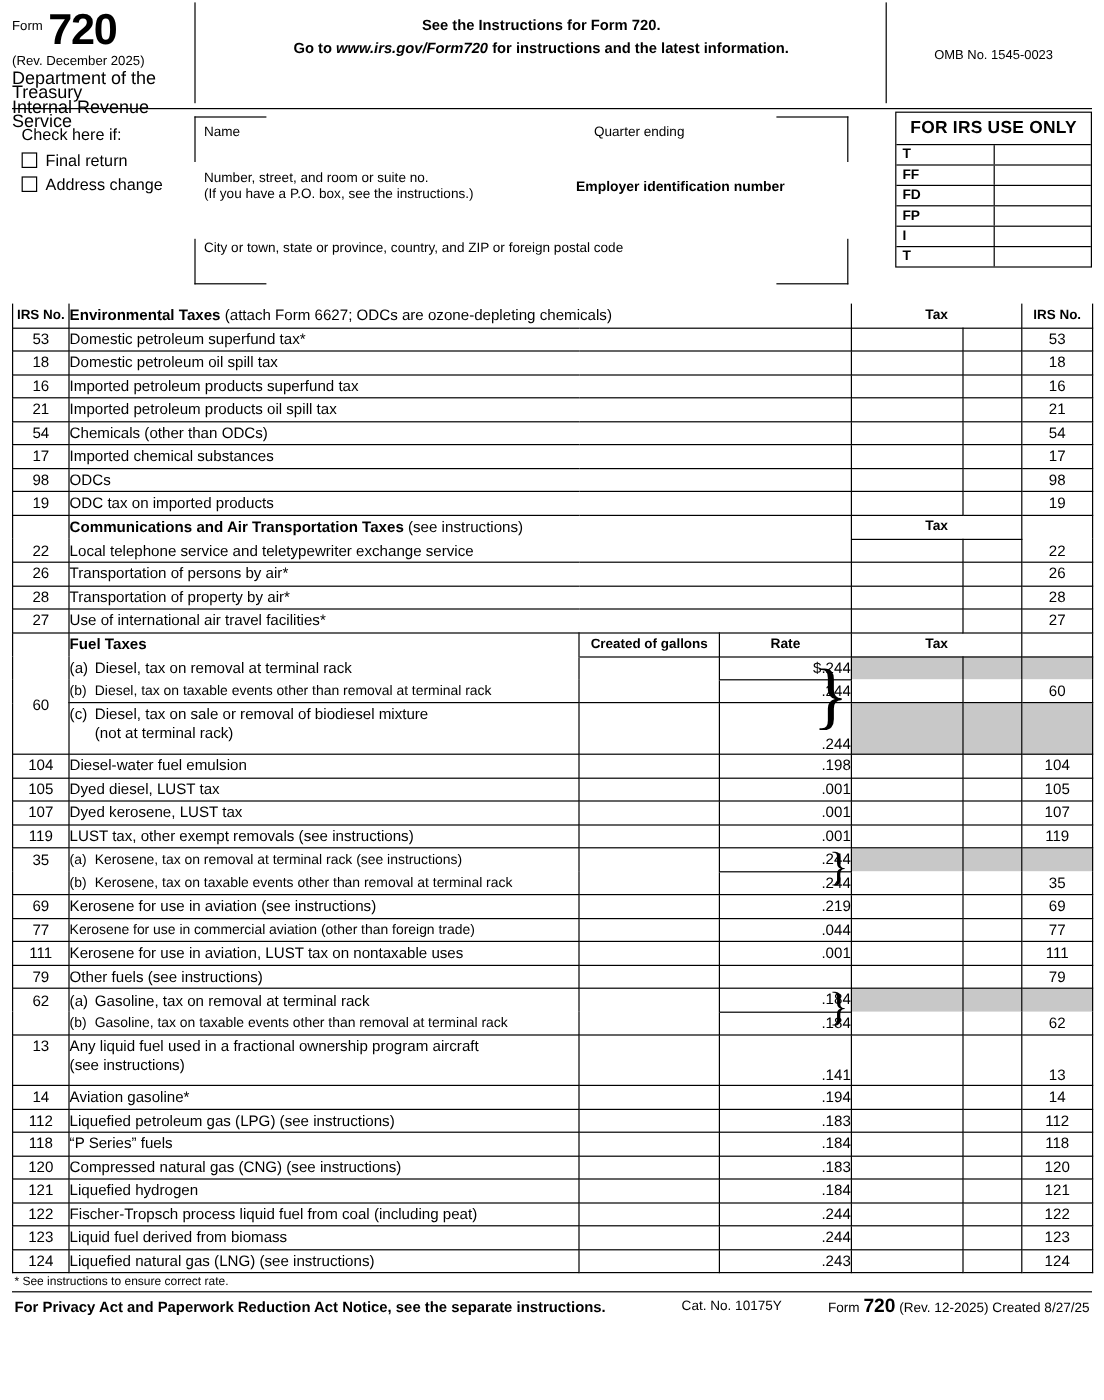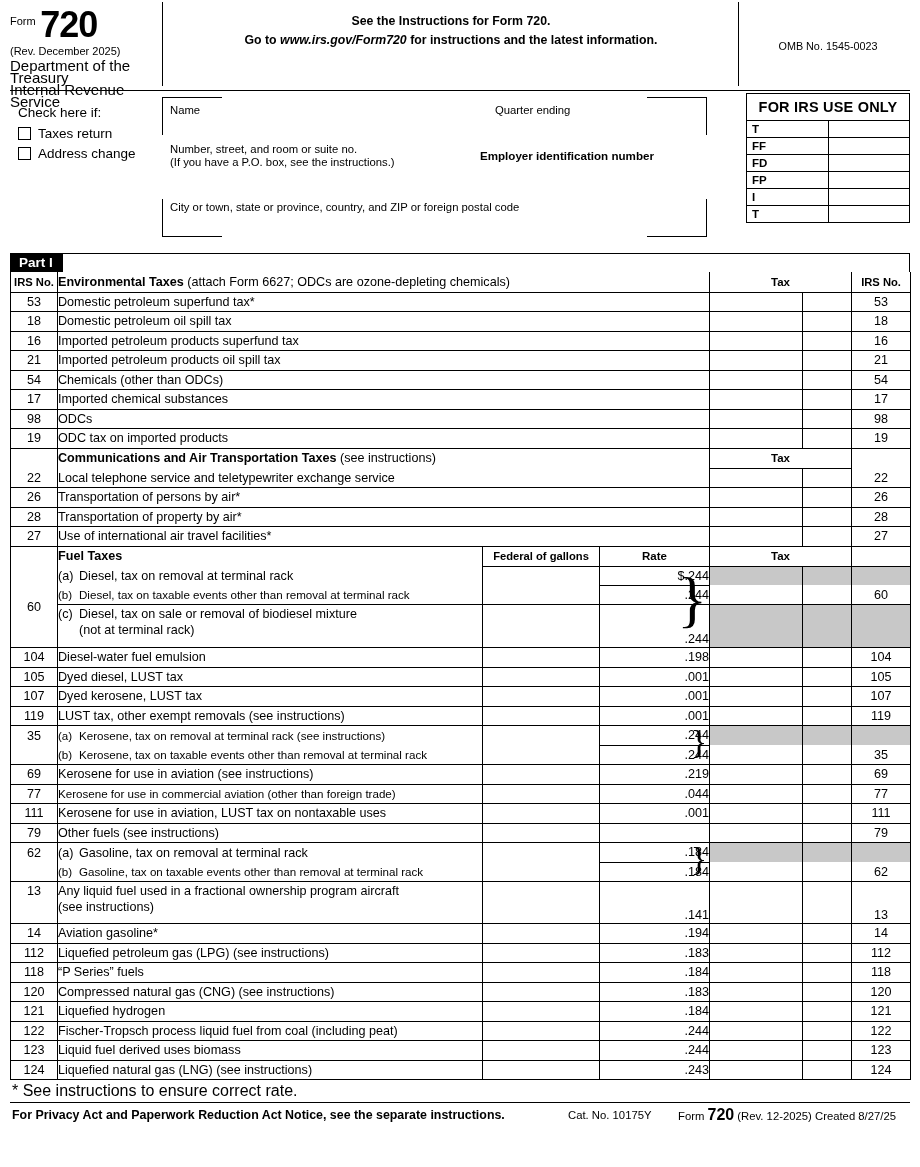--- a/index.html
+++ b/index.html
@@ -101,25 +101,25 @@
 
   .sub{padding-left:5px;}
   .sub .ltr{display:inline-block;width:21px;}
   .small{font-size:11.6px;}
 
   
   .bracecell{position:relative;}
   .brace{position:absolute;right:2px;font-family:"Liberation Serif", serif;font-weight:normal;line-height:1;}
 
   
-  .footnote{width:900px;margin:0 auto;font-size:16px;border-bottom:1.8px solid #000;padding:2px 0 2px 2px;box-sizing:border-box;}
+  .footnote{width:900px;margin:0 auto;font-size:10px;border-bottom:1.8px solid #000;padding:2px 0 2px 2px;box-sizing:border-box;}
   .footer{width:900px;margin:0 auto;position:relative;height:26px;font-size:12.2px;padding-top:4px;box-sizing:border-box;}
   .f-left{position:absolute;left:2px;top:5px;font-weight:bold;font-size:12.4px;}
   .f-mid{position:absolute;left:558px;top:6px;font-size:11.3px;}
-  .f-right{position:absolute;right:14px;top:3px;font-size:11.6px;}
+  .f-right{position:absolute;right:2px;top:3px;font-size:11.6px;}
   .f-right b.big{font-size:16px;font-weight:bold;}
   .f-right .nb{font-size:11.3px;}
 </style>
 </head>
 <body>
 
 <div class="page">
 
   <div class="hdr">
     <div class="hdr-left">
@@ -143,21 +143,21 @@
     <div class="hdr-right">OMB No. 1545-0023</div>
   </div>
   <div class="hdr-rule"></div>
 
   <div class="entity">
 
     <div class="chk-col">
       <div class="chk-title">Check here if:</div>
       <div class="chk-row">
         <span class="chkbox"></span>
-        <span>Taxes return</span>
+        <span>Final return</span>
       </div>
       <div class="chk-row">
         <span class="chkbox"></span>
         <span>Address change</span>
       </div>
     </div>
 
     <div class="namebox">
       <div class="corner-tl"></div>
       <div class="corner-tl2"></div>
@@ -201,23 +201,20 @@
           <div class="irsuse-v"></div>
         </div>
       <div class="irsuse-row">
           <div class="irsuse-k">T</div>
           <div class="irsuse-v"></div>
         </div>
     </div>
   </div>
 
   <div class="partwrap">
-    <div class="partbar">
-      <span class="partlabel">Part I</span>
-    </div>
 
     <table class="main">
       <colgroup>
         <col class="c-irs">
           <col class="c-desc">
           <col class="c-gal">
           <col class="c-rate">
           <col class="c-tax1">
           <col class="c-tax2">
           <col class="c-irs2">
@@ -320,21 +317,21 @@
             <td class="irsno bdL">27</td>
             <td class="desc" colspan="3">Use of international air travel facilities*</td>
             <td class="tax1"></td>
             <td class="tax2"></td>
             <td class="irsno2 bdR">27</td>
           </tr>
 
       <tr class="h20">
         <td class="irsno bdL"></td>
         <td class="desc sect-hd">Fuel Taxes</td>
-        <td class="gal colhd-sm" style="border-bottom:1.4px solid #000;">Federal of gallons</td>
+        <td class="gal colhd-sm" style="border-bottom:1.4px solid #000;">Created of gallons</td>
         <td class="rate colhd" style="text-align:center;padding-right:0;border-bottom:1.4px solid #000;">Rate</td>
         <td class="tax1 colhd" colspan="2" style="border-bottom:1.4px solid #000;">Tax</td>
         <td class="irsno2 bdR" style="border-bottom:1.4px solid #000;"></td>
       </tr>
 
       <tr>
         <td class="irsno bdL" rowspan="3" style="border-bottom:1.4px solid #000;">60</td>
         <td class="desc sub" style="height:19px;"><span class="ltr">(a)</span><span>Diesel, tax on removal at terminal rack</span></td>
         <td class="gal"></td>
         <td class="rate bracecell" style="border-bottom:1.2px solid #000;">
@@ -549,21 +546,21 @@
             <td class="irsno bdL">122</td>
             <td class="desc">Fischer-Tropsch process liquid fuel from coal (including peat)</td>
             <td class="gal"></td>
             <td class="rate">.244</td>
             <td class="tax1"></td>
             <td class="tax2"></td>
             <td class="irsno2 bdR">122</td>
           </tr>
       <tr class="line h19">
             <td class="irsno bdL">123</td>
-            <td class="desc">Liquid fuel derived uses biomass</td>
+            <td class="desc">Liquid fuel derived from biomass</td>
             <td class="gal"></td>
             <td class="rate">.244</td>
             <td class="tax1"></td>
             <td class="tax2"></td>
             <td class="irsno2 bdR">123</td>
           </tr>
       <tr class="hdrline h19">
             <td class="irsno bdL">124</td>
             <td class="desc">Liquefied natural gas (LNG) (see instructions)</td>
             <td class="gal"></td>

